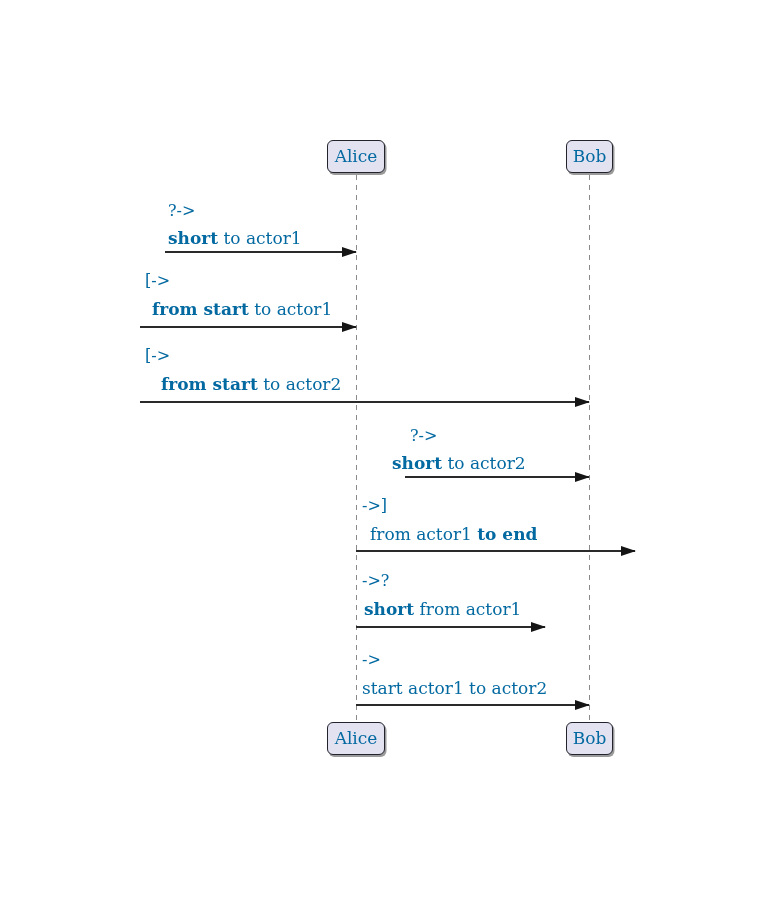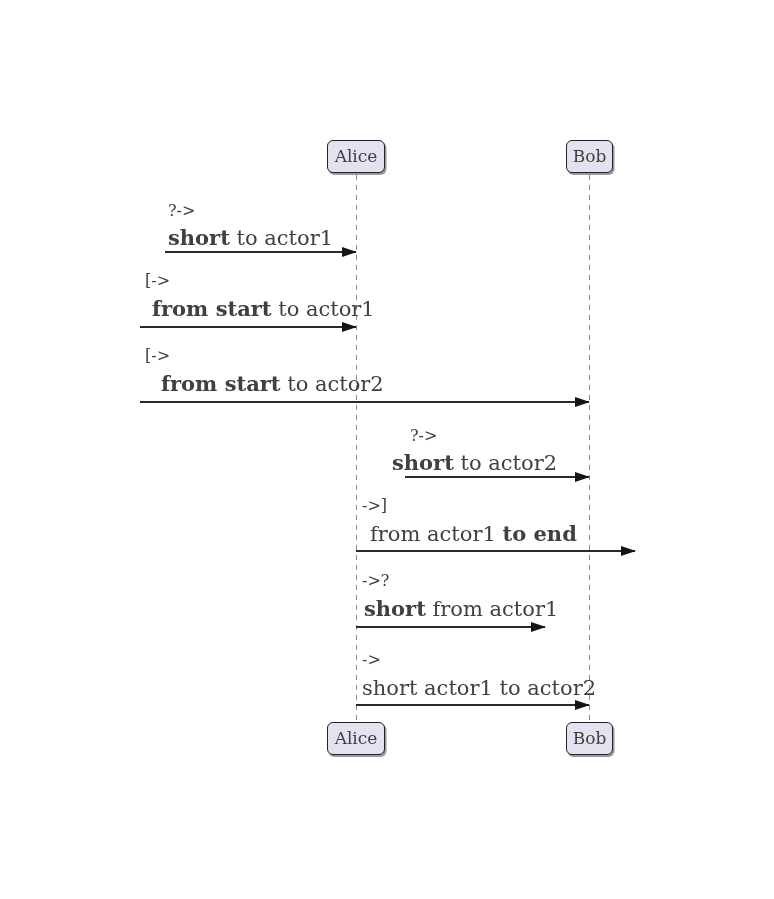--- a/index.html
+++ b/index.html
@@ -1,25 +1,25 @@
 <!DOCTYPE html>
 <html><head>
 <meta charset="utf-8">
 <style>
   html,body{margin:0;padding:0;background:#ffffff;}
   .canvas{position:relative;width:774px;height:899px;background:#ffffff;
-          font-family:"DejaVu Serif", serif;color:#404040;overflow:hidden;}
+          font-family:"DejaVu Serif", serif;color:#0369a1;overflow:hidden;}
   .pbox{position:absolute;height:31px;background:#E2E2F0;border:1.5px solid #23232e;
         border-radius:6px;box-shadow:1.5px 2px 0 #9a9a9a;
         display:flex;align-items:center;justify-content:center;
         font-size:17px;line-height:1;}
   .lifeline{position:absolute;width:1px;
         background:repeating-linear-gradient(to bottom,#8a8a8a 0 5px,transparent 5px 10px);}
   .marker{position:absolute;font-size:16px;line-height:18px;white-space:pre;}
-  .label{position:absolute;font-size:21px;line-height:20px;white-space:pre;}
+  .label{position:absolute;font-size:17px;line-height:20px;white-space:pre;}
   .b{font-weight:bold;}
   .arrow{position:absolute;height:1.5px;background:#2a2a2a;}
   .arrow::after{content:"";position:absolute;right:-1px;top:50%;transform:translateY(-50%);
         width:0;height:0;border-left:15px solid #151515;
         border-top:5px solid transparent;border-bottom:5px solid transparent;}
 </style>
 </head>
 <body>
 
 <div class="canvas">
@@ -72,17 +72,17 @@
   </div>
 
   <div>
     <div class="marker" style="left:362px;top:572px">-&gt;?</div>
     <div class="label" style="left:364px;top:599px"><span class="b">short</span><span> from actor1</span></div>
     <div class="arrow" style="left:356px;top:626px;width:189px"></div>
   </div>
 
   <div>
     <div class="marker" style="left:362px;top:651px">-&gt;</div>
-    <div class="label" style="left:362px;top:678px"><span>short actor1 to actor2</span><span></span></div>
+    <div class="label" style="left:362px;top:678px"><span>start actor1 to actor2</span><span></span></div>
     <div class="arrow" style="left:356px;top:704px;width:233px"></div>
   </div>
 
 </div>
 
 </body></html>

